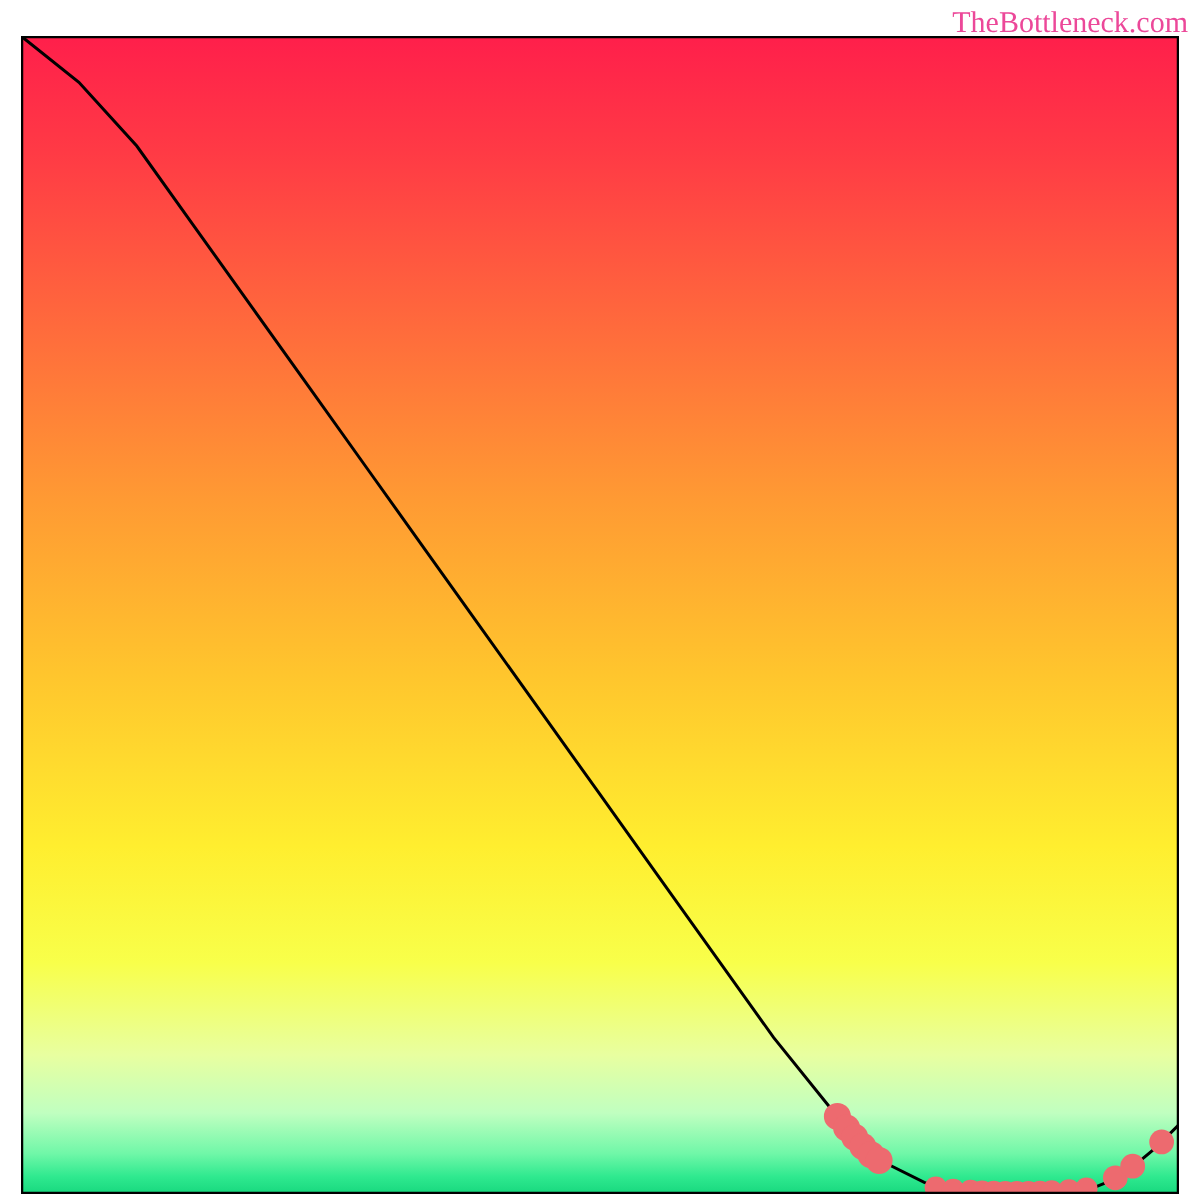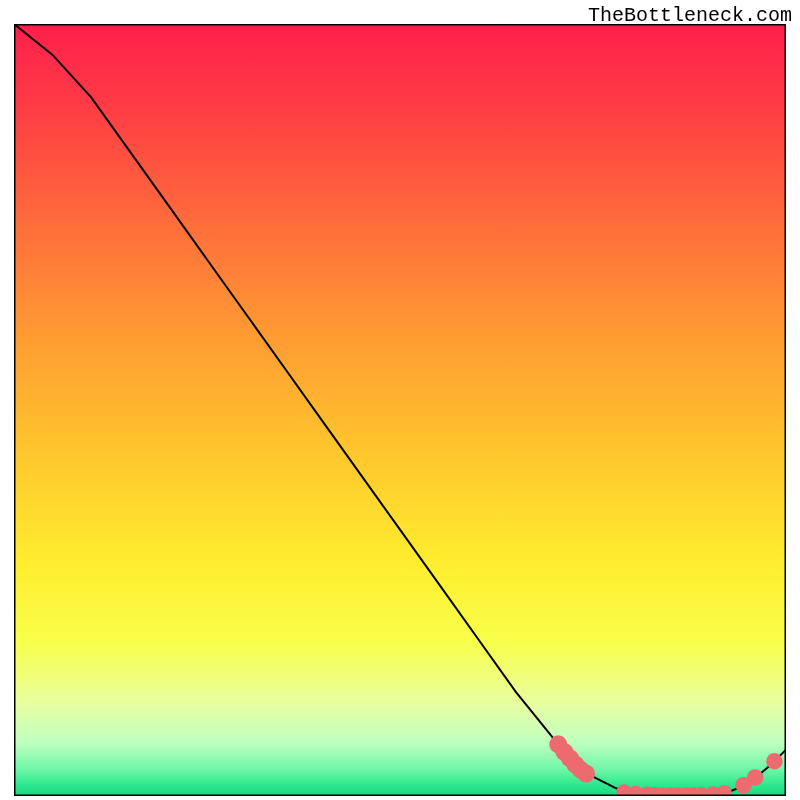--- a/index.html
+++ b/index.html
@@ -7,23 +7,23 @@
   .chart-container {
     position: relative;
     width: 800px;
     height: 800px;
     background: #ffffff;
   }
   .watermark {
     position: absolute;
     top: 4px;
     right: 8px;
-    font-family: Liberation Mono, monospace;
+    font-family: Liberation Serif, serif;
     font-size: 20px;
-    color: #000000;
+    color: #ec4899;
     z-index: 10;
   }
   svg.plot {
     position: absolute;
     top: 24px;
     left: 14px;
     width: 772px;
     height: 772px;
   }
 </style>

